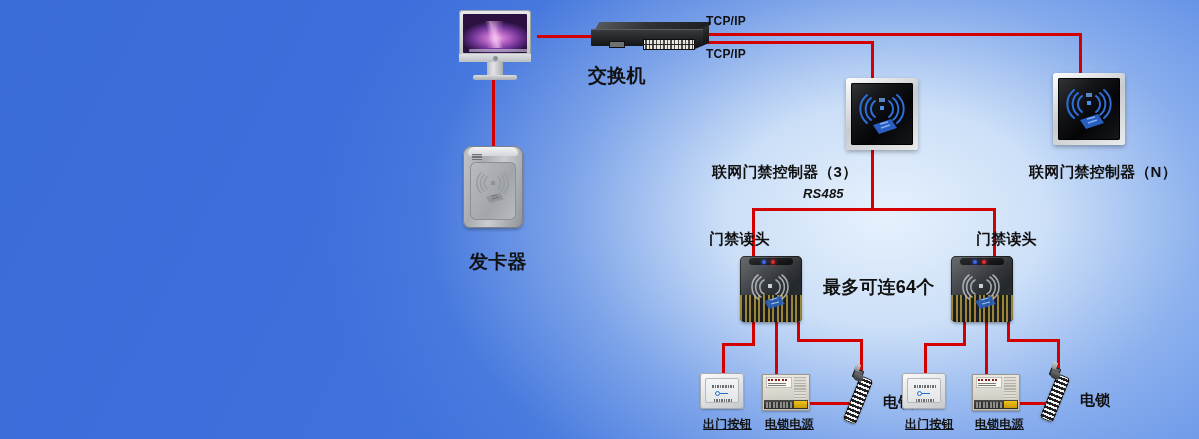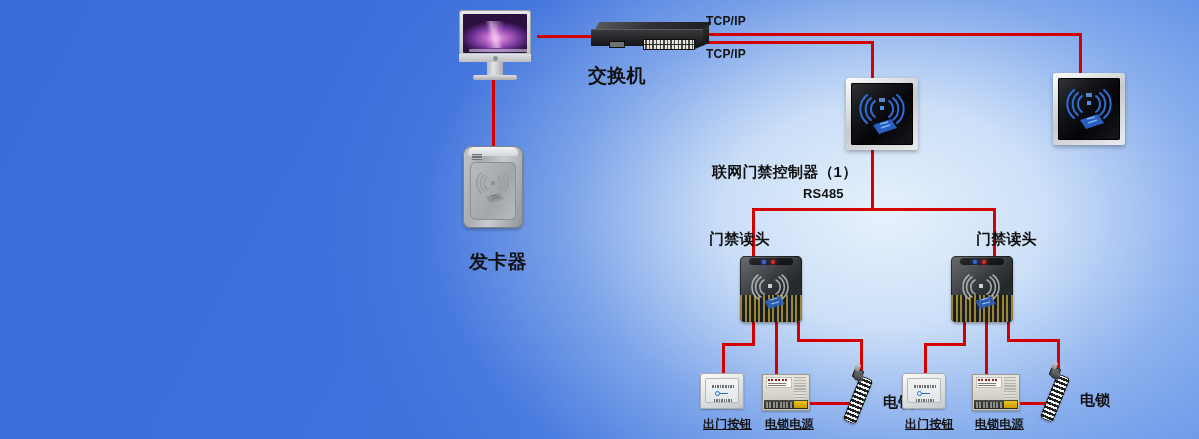--- a/index.html
+++ b/index.html
@@ -264,43 +264,44 @@
           <path d="M42 15 A14 14 0 0 1 42 37"></path>
           <path d="M46 12 A18 18 0 0 1 46 40"></path>
         </g>
         <rect x="29" y="23" width="4" height="4" fill="#4f8de6"></rect>
         <rect x="28" y="15" width="6" height="4" fill="#6ea2ea" opacity=".8"></rect>
         <path d="M22 42 L40 36 L46 45 L28 51 Z" fill="#2a63c9" opacity=".95"></path>
         <path d="M29 41 l8 -2 M30 45 l9 -3" stroke="#7fb0f0" stroke-width="1.4"></path>
       </svg>
     </div>
   </div>
-  <div class="lbl lbl-cn" style="left:712px;top:163px;font-size:15px;">联网门禁控制器（1）</div>
+  <div class="lbl lbl-cn" style="left:712px;top:163px;font-size:15px;">联网门禁控制器（3）</div>
 
   <div class="ctrl" style="left:1053px;top:73px;">
     <div class="ctrl-frame"></div>
     <div class="ctrl-face">
       <svg width="62" height="62" viewBox="0 0 62 62">
         <g fill="none" stroke="#2f6fd8" stroke-width="2" stroke-linecap="round">
           <path d="M24 18 A10 10 0 0 0 24 34"></path>
           <path d="M20 15 A14 14 0 0 0 20 37"></path>
           <path d="M16 12 A18 18 0 0 0 16 40"></path>
           <path d="M38 18 A10 10 0 0 1 38 34"></path>
           <path d="M42 15 A14 14 0 0 1 42 37"></path>
           <path d="M46 12 A18 18 0 0 1 46 40"></path>
         </g>
         <rect x="29" y="23" width="4" height="4" fill="#4f8de6"></rect>
         <rect x="28" y="15" width="6" height="4" fill="#6ea2ea" opacity=".8"></rect>
         <path d="M22 42 L40 36 L46 45 L28 51 Z" fill="#2a63c9" opacity=".95"></path>
         <path d="M29 41 l8 -2 M30 45 l9 -3" stroke="#7fb0f0" stroke-width="1.4"></path>
       </svg>
     </div>
   </div>
-
-  <div class="lbl lbl-en" style="left:803px;top:186px;font-size:13px;">RS485</div>
+  <div class="lbl lbl-cn" style="left:1029px;top:163px;font-size:15px;">联网门禁控制器（N）</div>
+
+  <div class="lbl lbl-en" style="left:803px;top:186px;font-size:13px;font-style:italic;">RS485</div>
 
   <div class="reader" style="left:740px;top:256px;">
     <div class="rd-body">
       <div class="rd-stripes"></div>
       <svg width="62" height="50" viewBox="0 0 62 50" style="position:absolute;left:0;top:12px;">
         <g fill="none" stroke="#b9bec4" stroke-width="1.6" stroke-linecap="round" opacity=".85">
           <path d="M24 12 A8 8 0 0 0 24 26"></path>
           <path d="M21 9 A12 12 0 0 0 21 29"></path>
           <path d="M18 7 A15 15 0 0 0 18 31"></path>
           <path d="M36 12 A8 8 0 0 1 36 26"></path>
@@ -336,20 +337,21 @@
         <path d="M30 32 l7 -2 M31 36 l8 -2" stroke="#9ec4f0" stroke-width="1.2"></path>
       </svg>
     </div>
     <div class="rd-top"></div>
     <div class="rd-led blue"></div>
     <div class="rd-led red"></div>
     <div class="rd-glass"></div>
   </div>
   <div class="lbl lbl-cn" style="left:976px;top:230px;font-size:15px;">门禁读头</div>
 
+  <div class="lbl lbl-cn" style="left:823px;top:275px;font-size:18px;">最多可连64个</div>
 
   <div class="exitbtn" style="left:700px;top:373px;">
     <div class="eb-plate"></div>
     <div class="eb-inner">
       <div class="eb-txt-top"></div>
       <div class="eb-key"></div>
       <div class="eb-txt-bot"></div>
     </div>
   </div>
   <div class="lbl lbl-cn-sm" style="left:703px;top:416px;">出门按钮</div>

